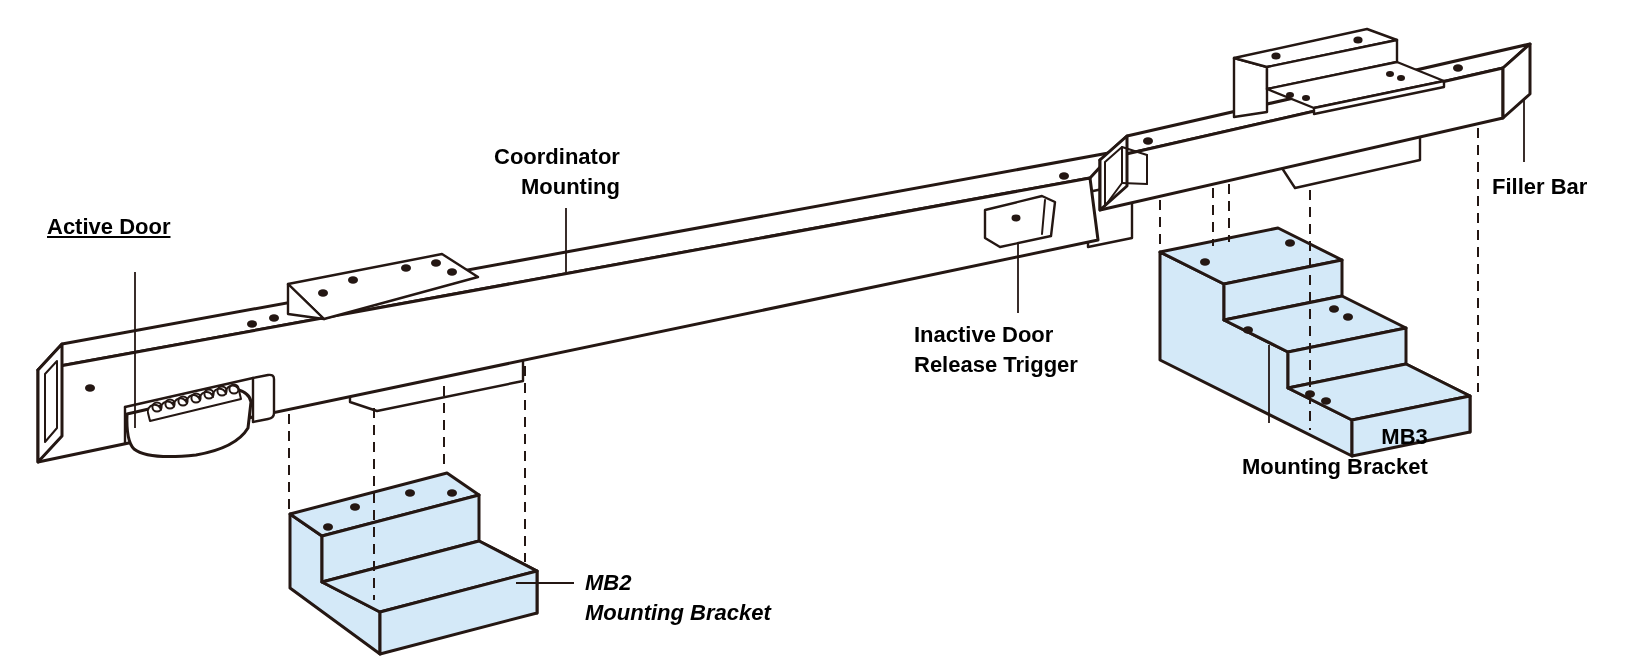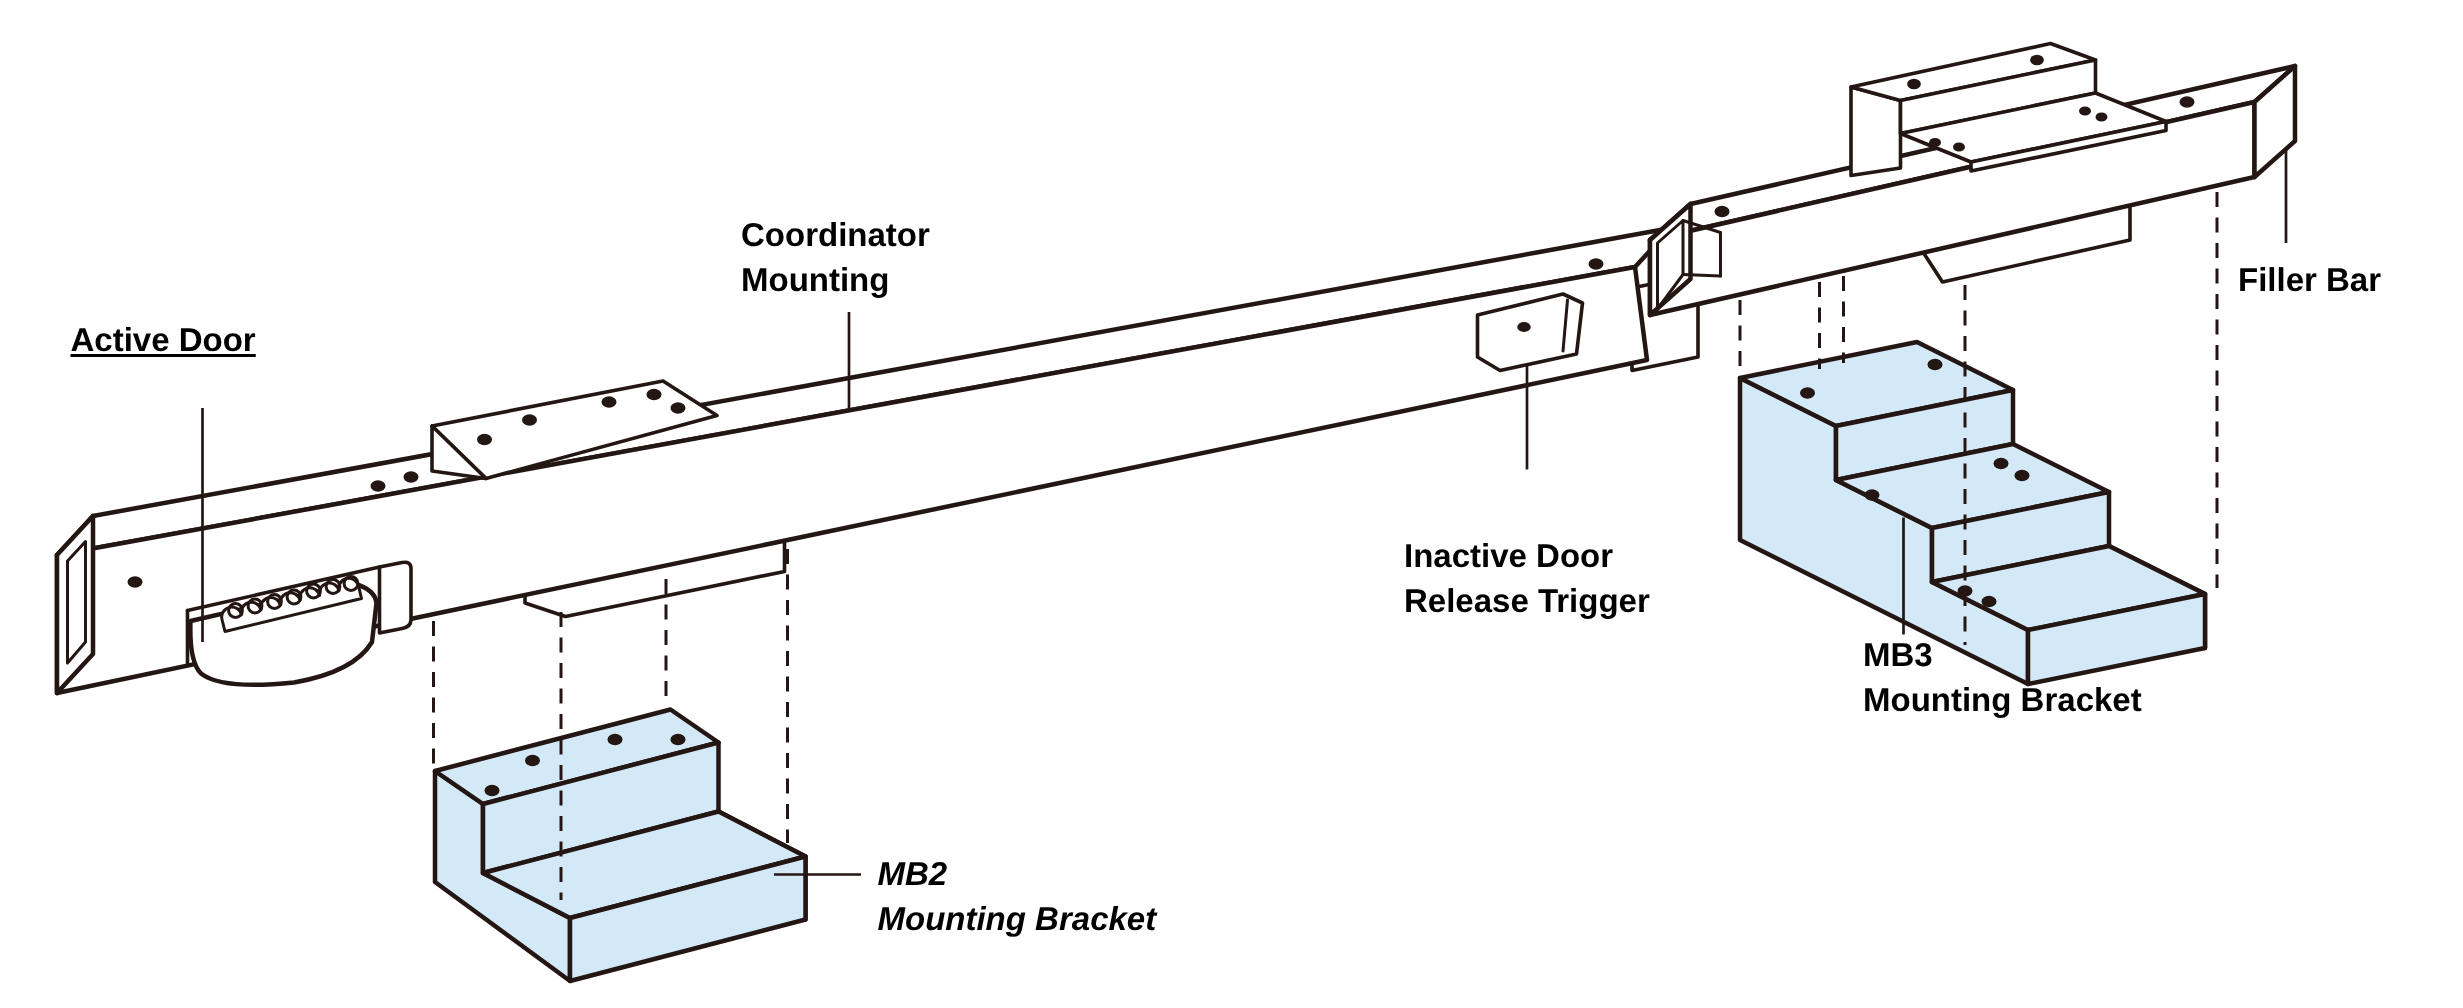--- a/index.html
+++ b/index.html
@@ -174,37 +174,37 @@
       <line class="leader" x1="1524" y1="99" x2="1524" y2="162"></line>
       <line class="leader" x1="516" y1="583" x2="574" y2="583"></line>
       <line class="leader" x1="1269" y1="345" x2="1269" y2="423"></line>
     </g>
   </svg>
 
   <div class="diagram-label" style="left: 47px; top: 212px; color: rgb(0, 0, 0); text-decoration: underline;">
     <span>Active Door</span>
   </div>
 
-  <div class="diagram-label" style="left: 494px; top: 142px; color: rgb(0, 0, 0);">
+  <div class="diagram-label" style="left: 494px; top: 142px; color: rgb(0, 0, 0); text-align: right;">
     <span>Coordinator</span>
     <span>Mounting</span>
   </div>
 
-  <div class="diagram-label" style="left: 936px; top: 320px; color: rgb(0, 0, 0); margin-top: 36px;">
+  <div class="diagram-label" style="left: 914px; top: 320px; color: rgb(0, 0, 0);">
     <span>Inactive Door</span>
     <span>Release Trigger</span>
   </div>
 
   <div class="diagram-label" style="left: 1492px; top: 172px; color: rgb(0, 0, 0);">
     <span>Filler Bar</span>
   </div>
 
   <div class="diagram-label" style="left: 585px; top: 568px; color: rgb(0, 0, 0); font-style: italic;">
     <span>MB2</span>
     <span>Mounting Bracket</span>
   </div>
 
-  <div class="diagram-label" style="left: 1242px; top: 422px; color: rgb(0, 0, 0);">
+  <div class="diagram-label" style="left: 1242px; top: 422px; color: rgb(0, 0, 0); text-align: right;">
     <span>MB3</span>
     <span>Mounting Bracket</span>
   </div>
 
 </div>
 
 </body></html>

